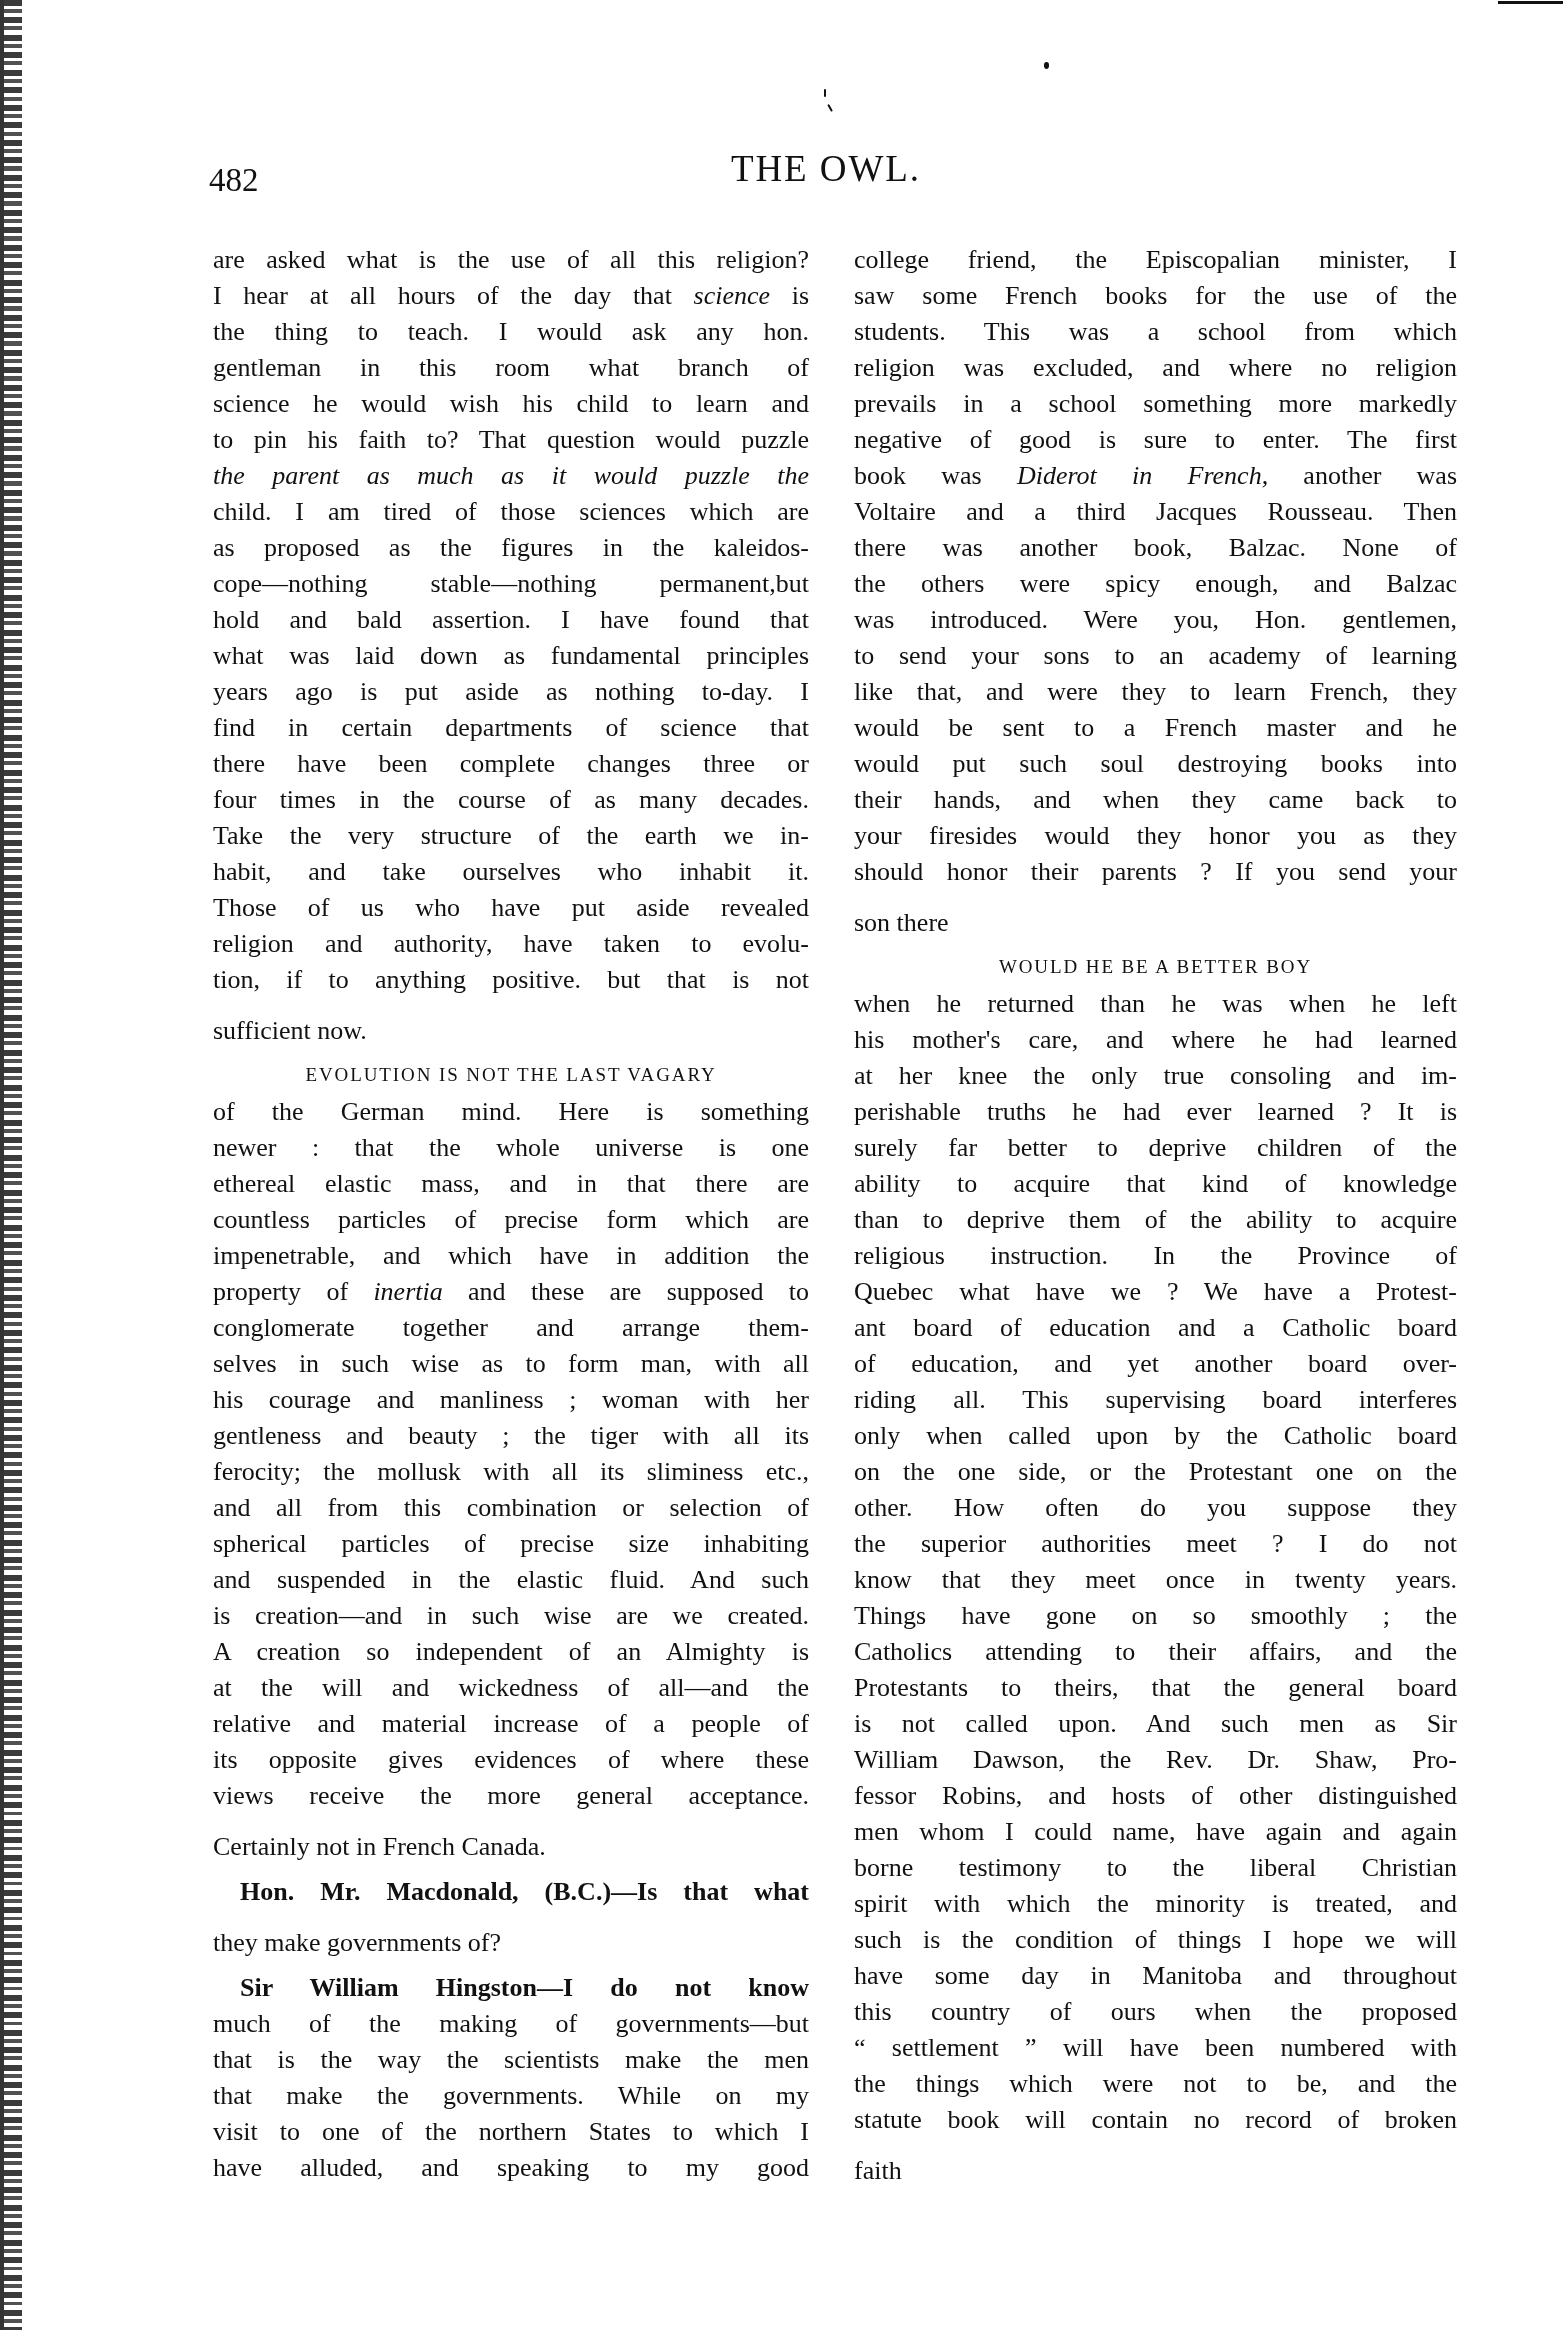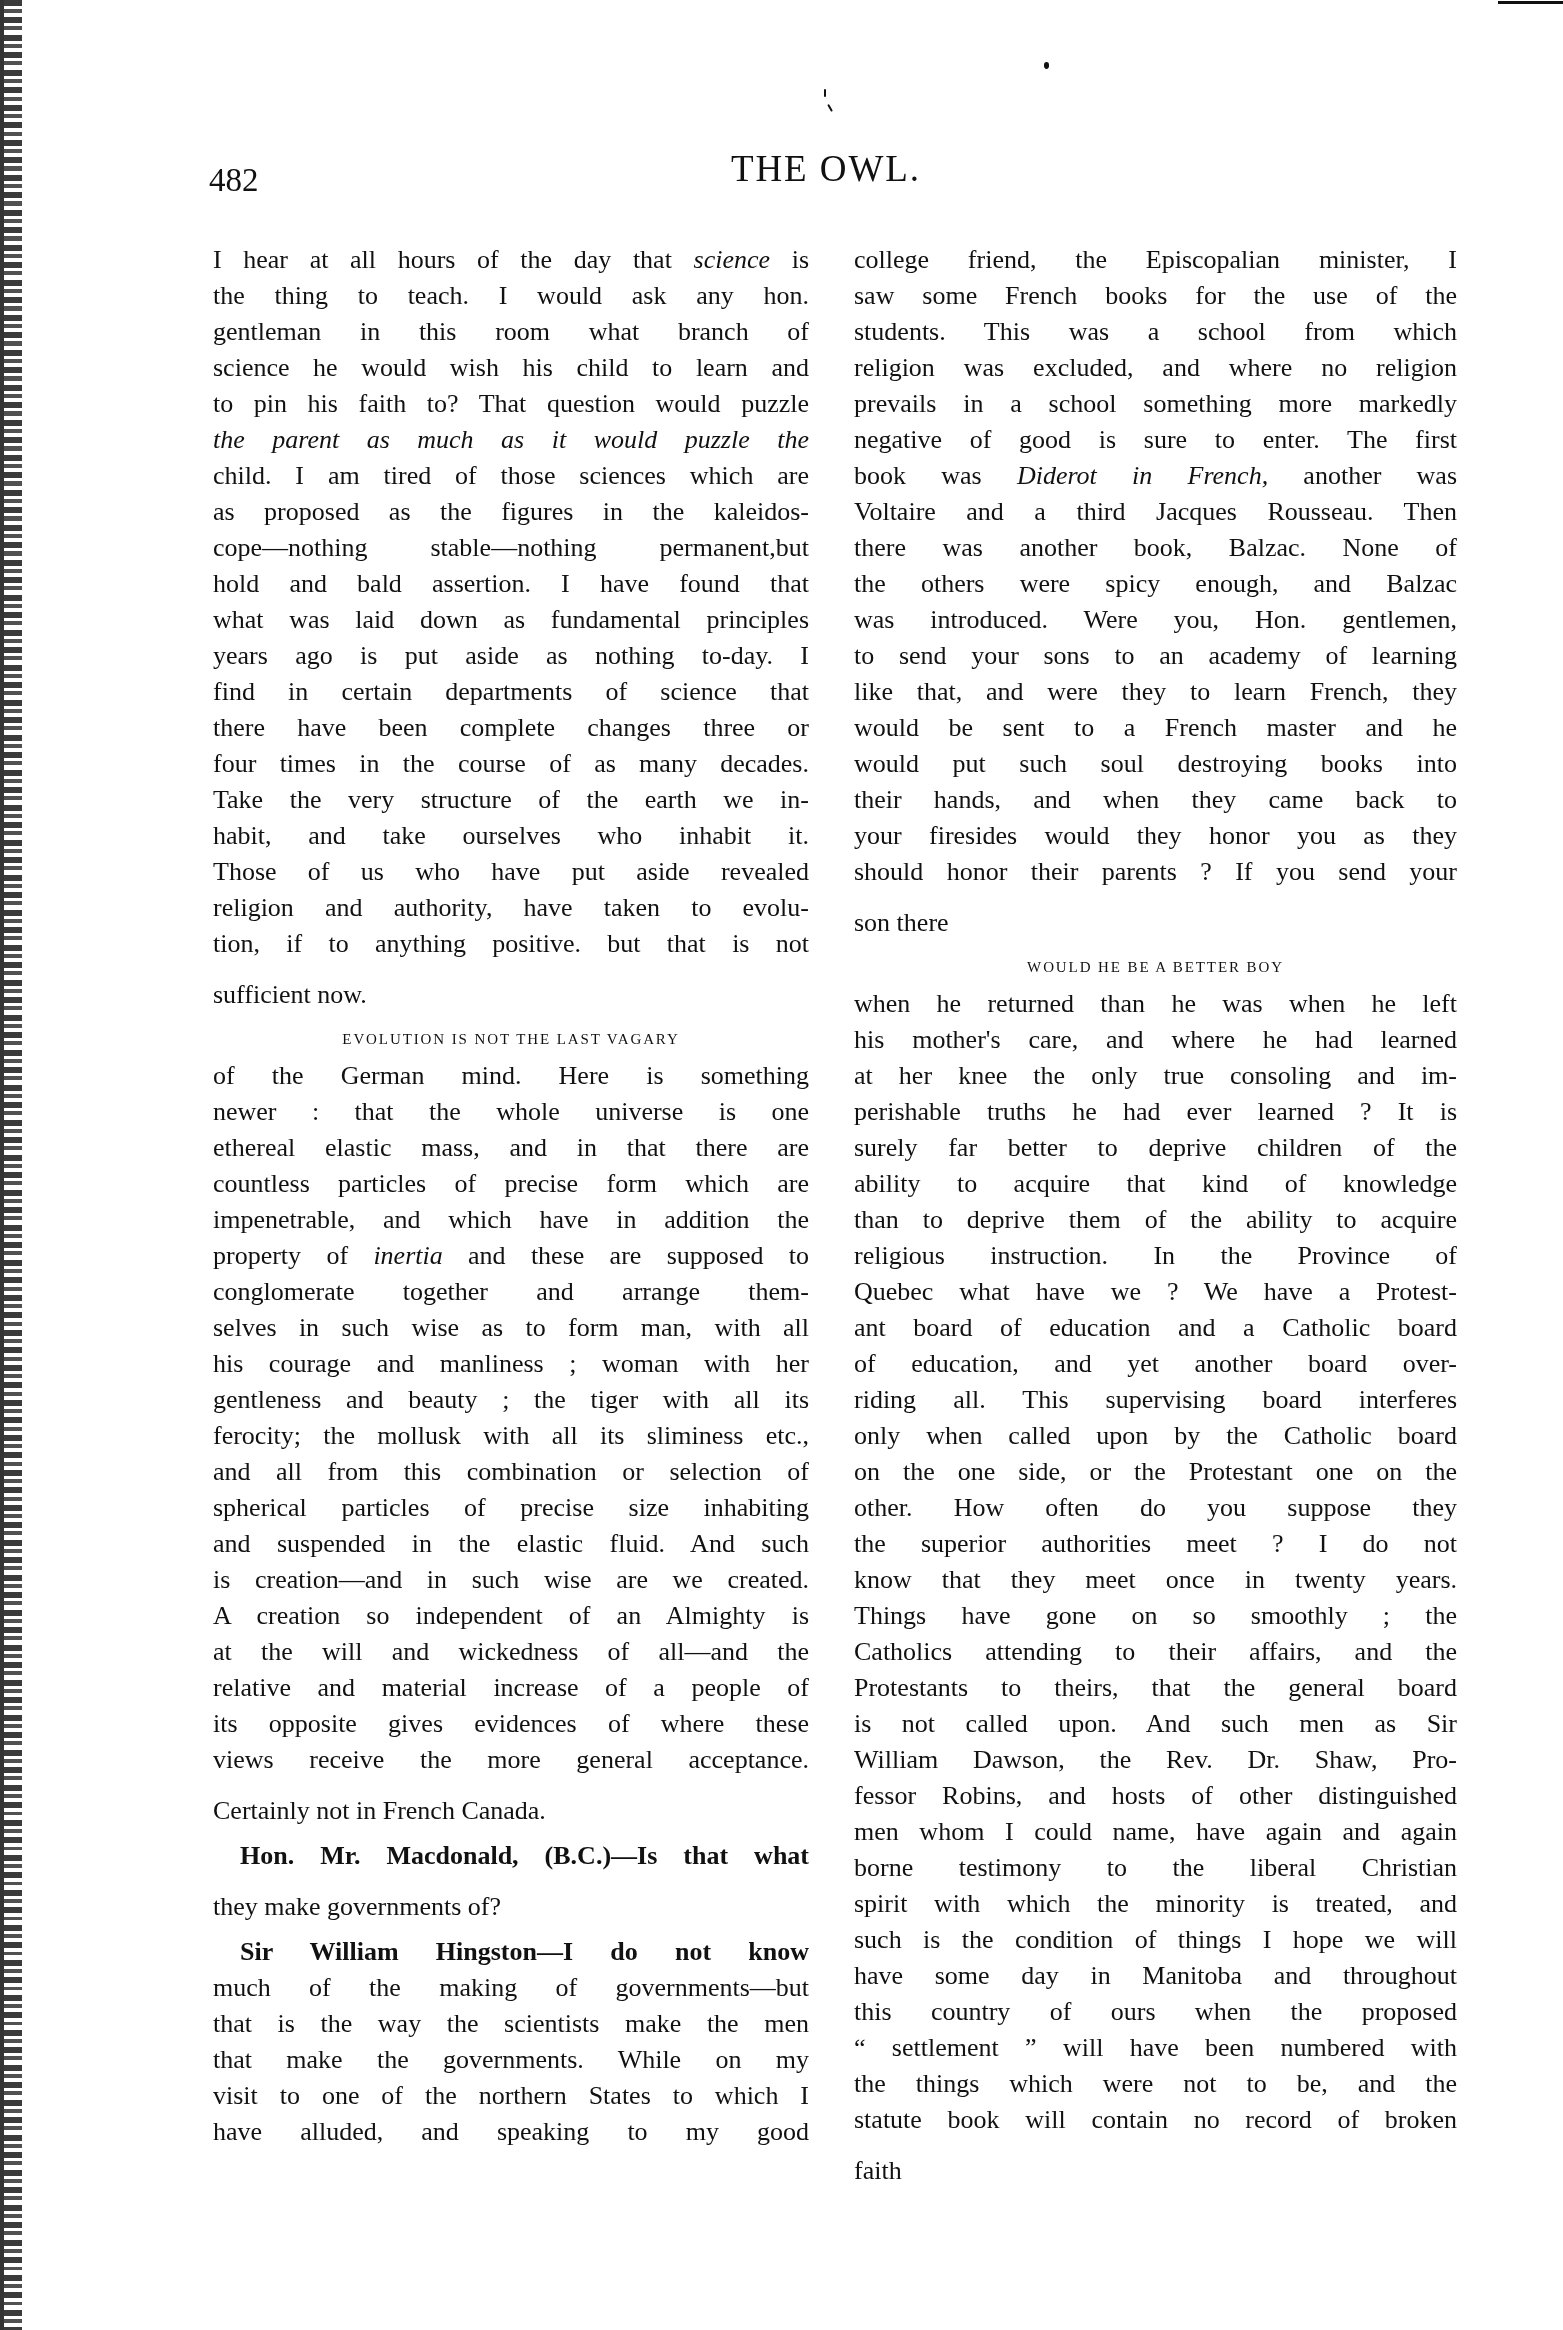--- a/index.html
+++ b/index.html
@@ -13,37 +13,38 @@
   .corner-mark { position: absolute; right: 0; top: 1.3px; width: 65px; height: 2.6px; background: #111; }
   .page-number { position: absolute; left: 209px; top: 158px; font-size: 33px; line-height: 45px; }
   .running-head { position: absolute; left: 731px; top: 146px; font-size: 37px; line-height: 45px; letter-spacing: 1.9px; font-family: Liberation Serif, serif; }
   .column { position: absolute; top: 242px; font-size: 26px; line-height: 36px; }
   .col-left { left: 213px; width: 596px; }
   .col-right { left: 854px; width: 603px; }
   .line { display: block; white-space: nowrap; text-align: justify; text-align-last: justify; height: 36px; overflow: visible; }
   .line.last { text-align-last: left; margin-top: 15px; }
   .line.indent { padding-left: 27px; font-weight: bold; }
   .para-gap { display: block; height: 9px; }
-  .heading { display: block; text-align: center; font-size: 15px; letter-spacing: 1.9px; height: 36px; line-height: 36px; padding-top: 7.8px; margin-bottom: 1.3px; }
+  .heading { display: block; text-align: center; font-size: 19px; letter-spacing: 1.9px; height: 36px; line-height: 36px; padding-top: 7.8px; margin-bottom: 1.3px; }
   em { font-style: italic; }
 </style>
 </head>
 <body>
 
 <div class="scan-edge"></div>
 <div class="corner-mark"></div>
 <div class="speck" style="left:1044px;top:62px;width:5.2px;height:6.5px;"></div>
 <div class="speck" style="left:824px;top:89px;width:1.9px;height:7.8px;border-radius:1.3px;"></div>
 <div class="speck" style="left:829px;top:104px;width:1.9px;height:7.8px;border-radius:1.3px;transform:rotate(-30deg);"></div>
 
 <div class="page-number">482</div>
 <div class="running-head">THE OWL.</div>
 
 <div class="column col-left">
   <div>
+      <span class="line">are asked what is the use of all this religion?</span>
       <span class="line">I hear at all hours of the day that <em>science</em> is</span>
       <span class="line">the thing to teach. I would ask any hon.</span>
       <span class="line">gentleman in this room what branch of</span>
       <span class="line">science he would wish his child to learn and</span>
       <span class="line">to pin his faith to? That question would puzzle</span>
       <span class="line"><em>the parent as much as it would puzzle the</em></span>
       <span class="line">child. I am tired of those sciences which are</span>
       <span class="line">as proposed as the figures in the kaleidos-</span>
       <span class="line">cope—nothing stable—nothing permanent,but</span>
       <span class="line">hold and bald assertion. I have found that</span>

